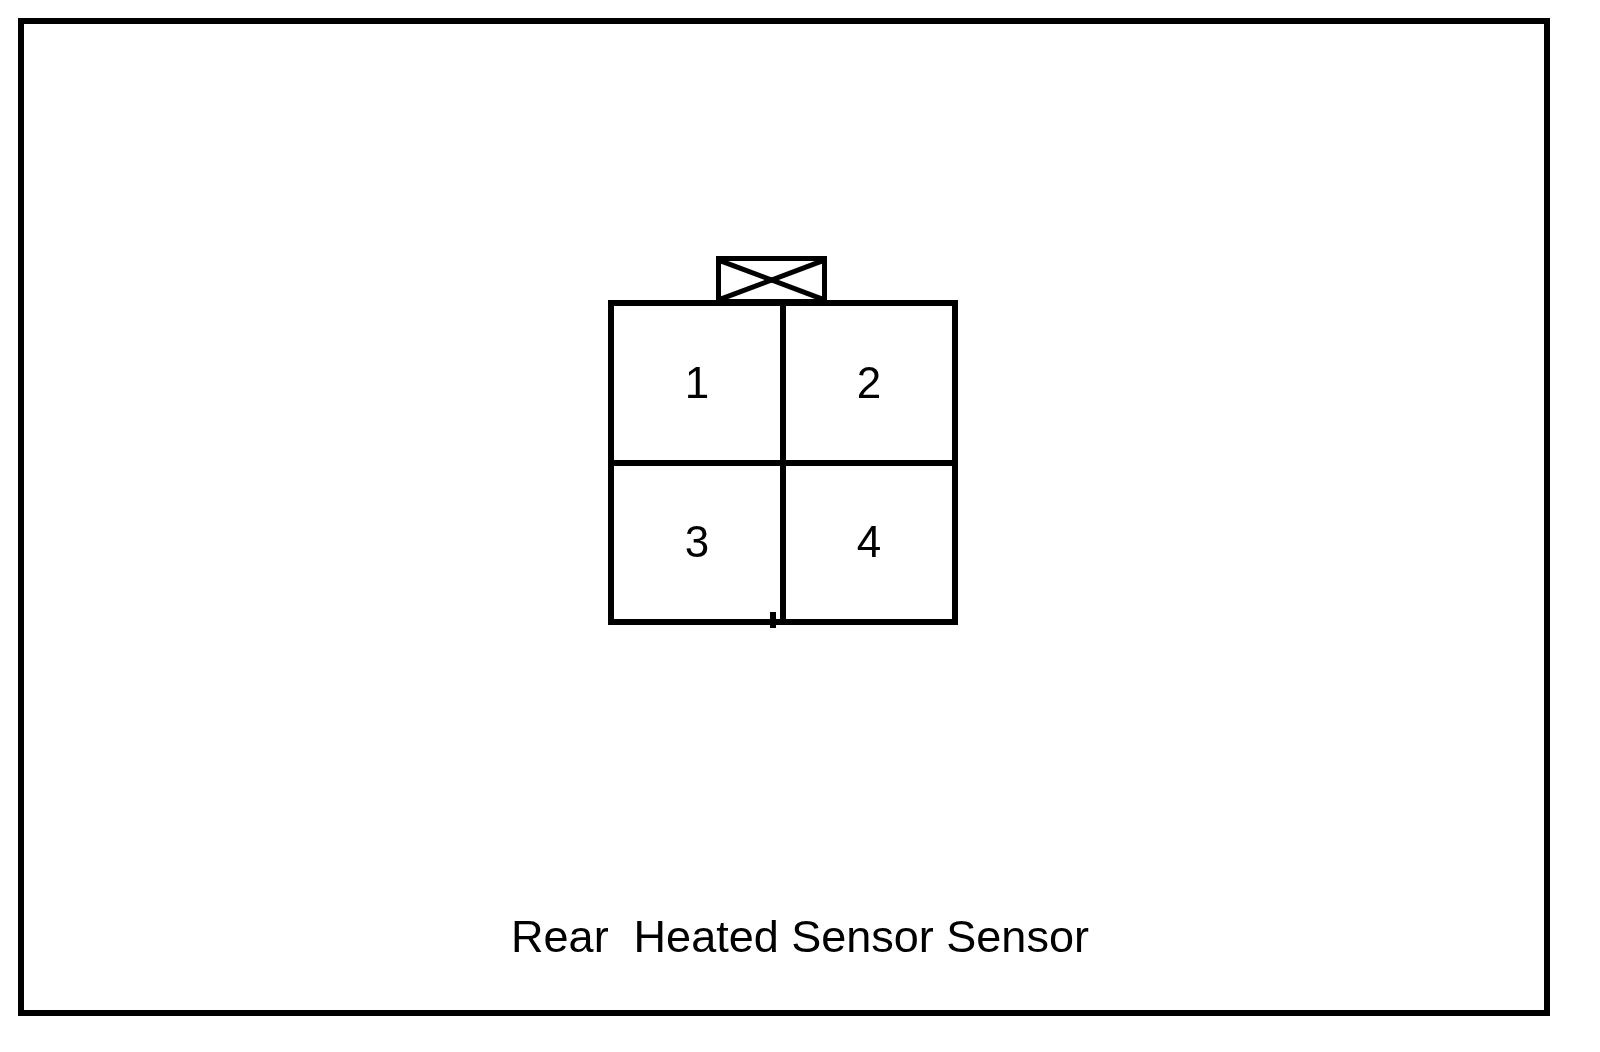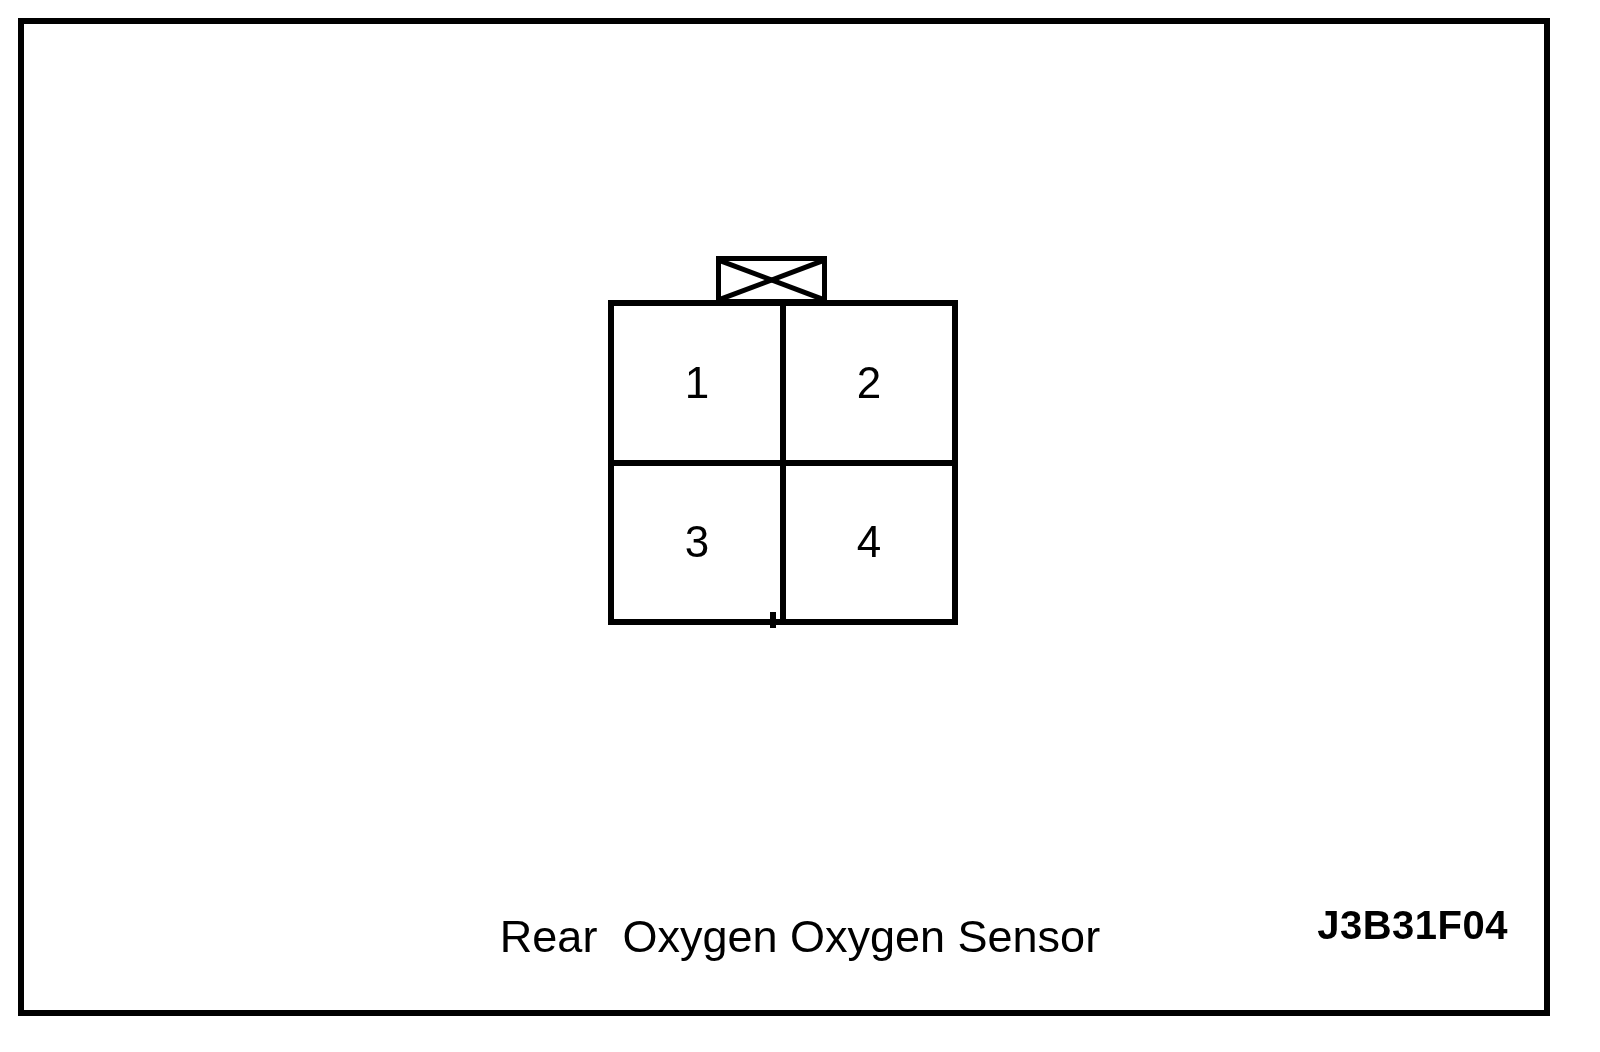--- a/index.html
+++ b/index.html
@@ -171,19 +171,18 @@
           <span>4</span>
         </div>
       </div>
     </div>
 
     <div class="divider-overshoot"></div>
 
   </div>
 
   <div class="caption">
-    <span class="line">Rear  Oxygen Oxygen Sensor</span>
+    <span class="line">Rear  Heated Sensor Sensor</span>
     
   </div>
 
-  <div class="figure-code">J3B31F04</div>
 
 </div>
 
 </body></html>

